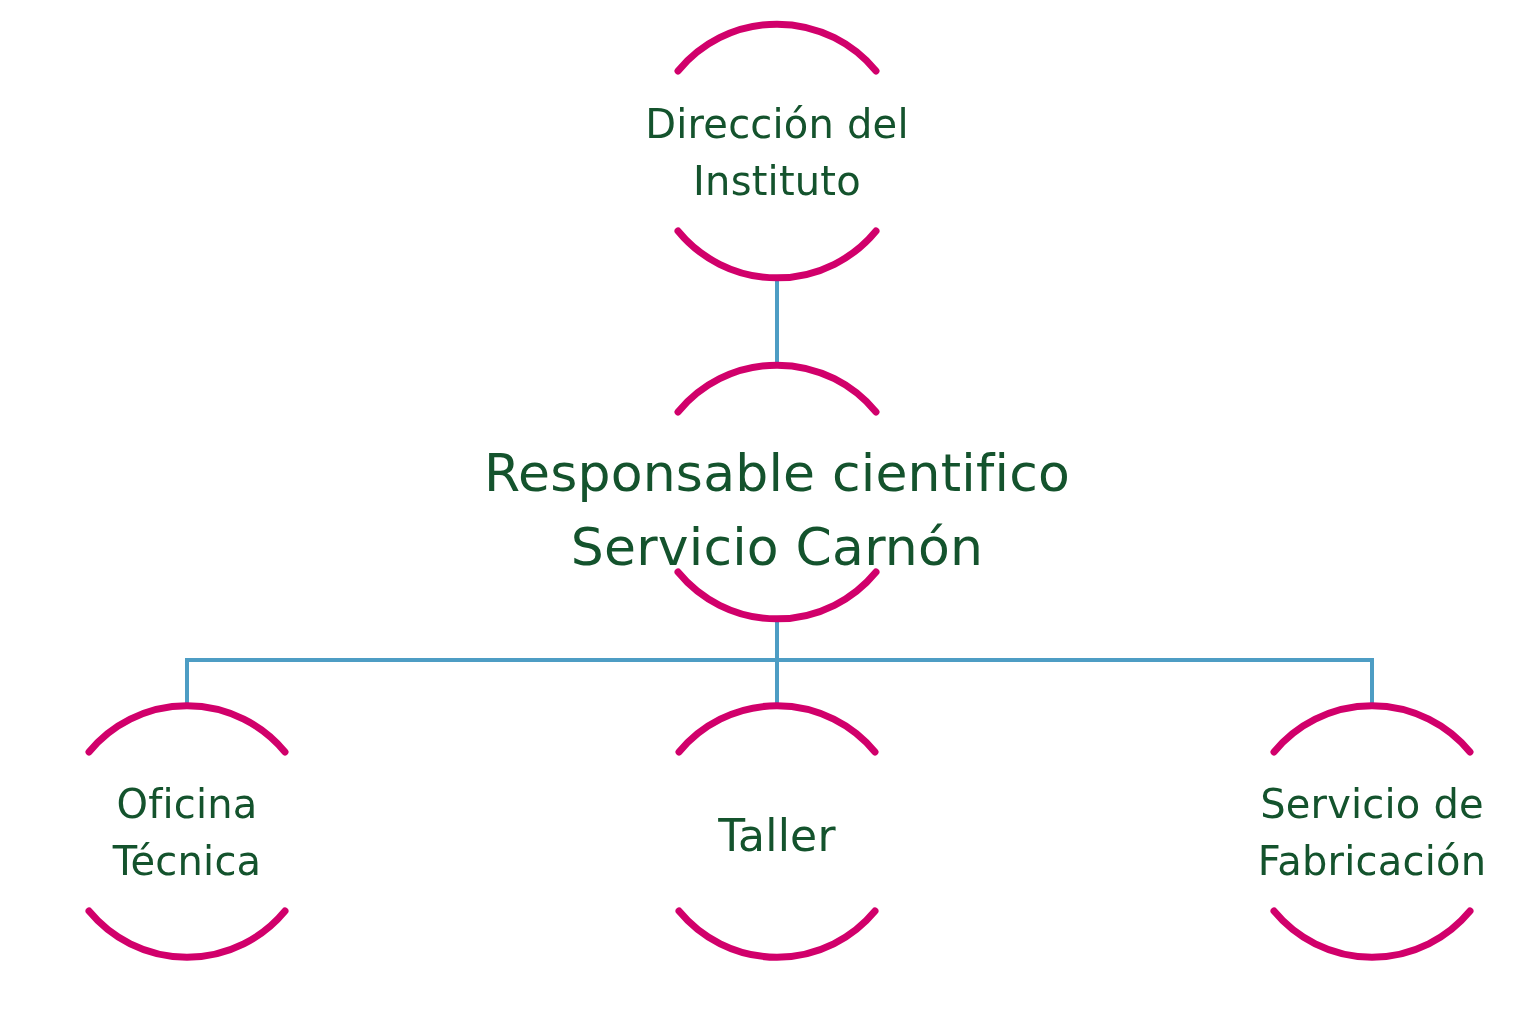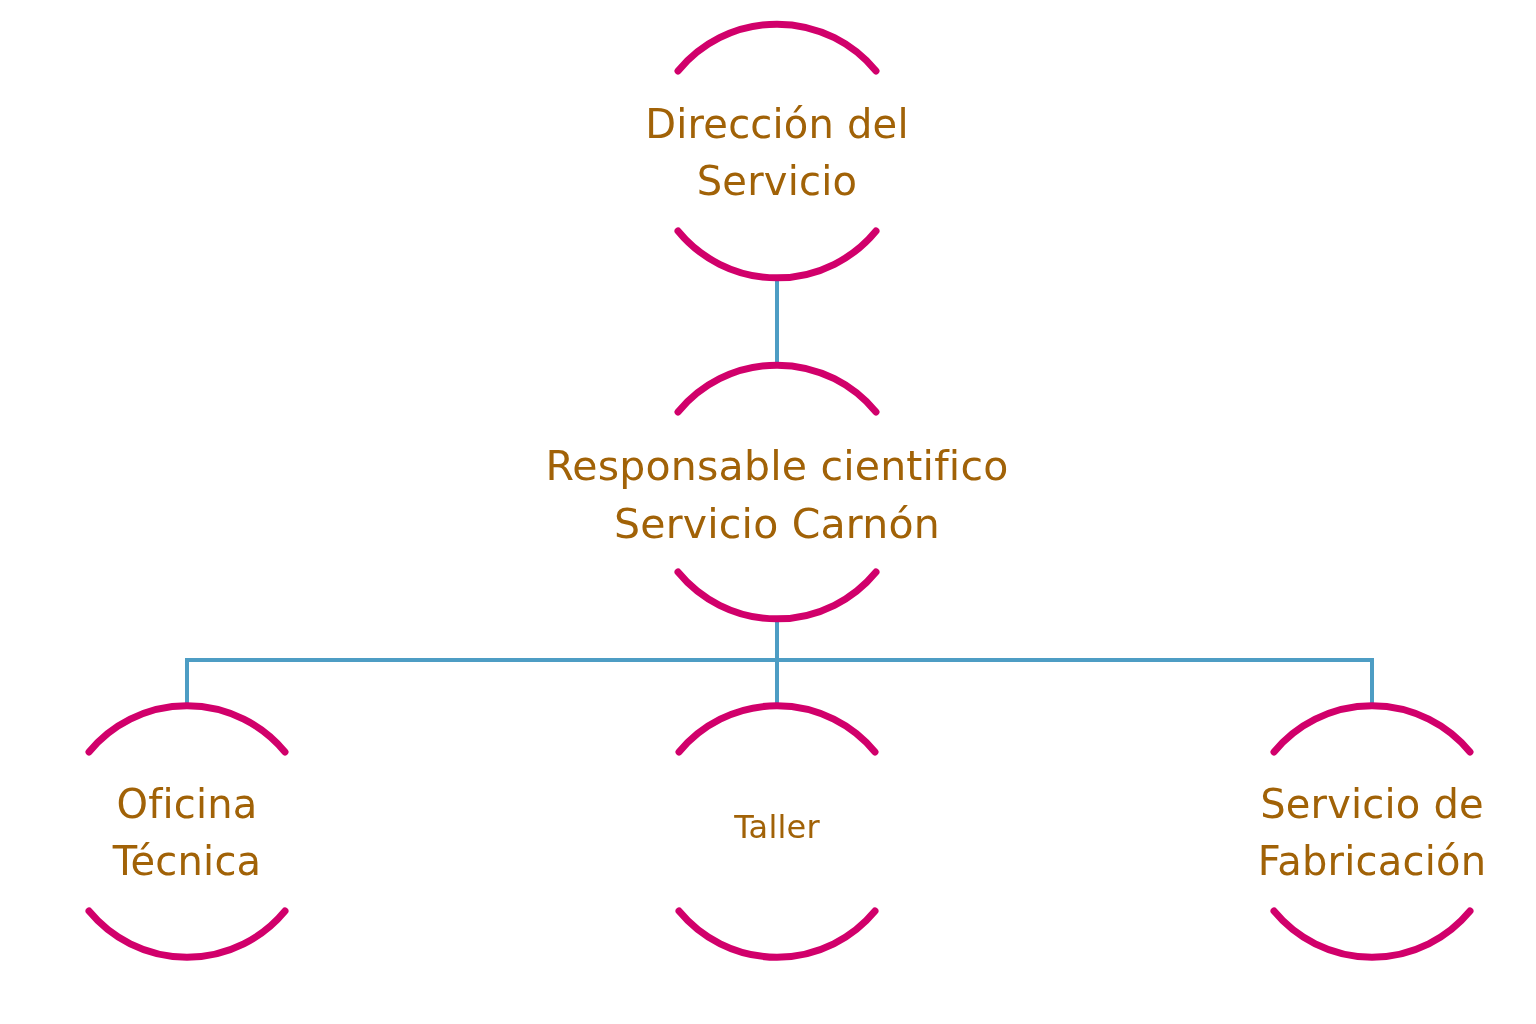--- a/index.html
+++ b/index.html
@@ -23,21 +23,21 @@
     position: absolute;
     top: 0;
     left: 0;
     width: 1536px;
     height: 1024px;
     display: block;
   }
   .node-label {
     position: absolute;
     text-align: center;
-    color: #a16207;
+    color: #14532d;
     font-weight: 400;
     line-height: 1.42;
     white-space: nowrap;
     pointer-events: none;
     letter-spacing: 0.2px;
   }
   .node-label .line {
     display: block;
   }
 </style>
@@ -78,34 +78,34 @@
     </g>
 
     <g stroke="#D1006B" stroke-width="7" stroke-linecap="round" fill="none">
       <path d="M 1274 752 A 127 127 0 0 1 1470 752"></path>
       <path d="M 1274 911 A 127 127 0 0 0 1470 911"></path>
     </g>
   </svg>
 
   <div class="node-label" style="left:477px; top:96px; width:600px; font-size:40px;">
     <span class="line">Dirección del</span>
-    <span class="line">Servicio</span>
+    <span class="line">Instituto</span>
   </div>
 
-  <div class="node-label" style="left:377px; top:437px; width:800px; font-size:41px;">
+  <div class="node-label" style="left:377px; top:437px; width:800px; font-size:52px;">
     <span class="line">Responsable cientifico</span>
     <span class="line">Servicio Carnón</span>
   </div>
 
   <div class="node-label" style="left:-113px; top:776px; width:600px; font-size:40px;">
     <span class="line">Oficina</span>
     <span class="line">Técnica</span>
   </div>
 
-  <div class="node-label" style="left:477px; top:805px; width:600px; font-size:32px;">
+  <div class="node-label" style="left:477px; top:805px; width:600px; font-size:44px;">
     <span class="line">Taller</span>
   </div>
 
   <div class="node-label" style="left:1072px; top:776px; width:600px; font-size:40px;">
     <span class="line">Servicio de</span>
     <span class="line">Fabricación</span>
   </div>
 
 </div>
 

